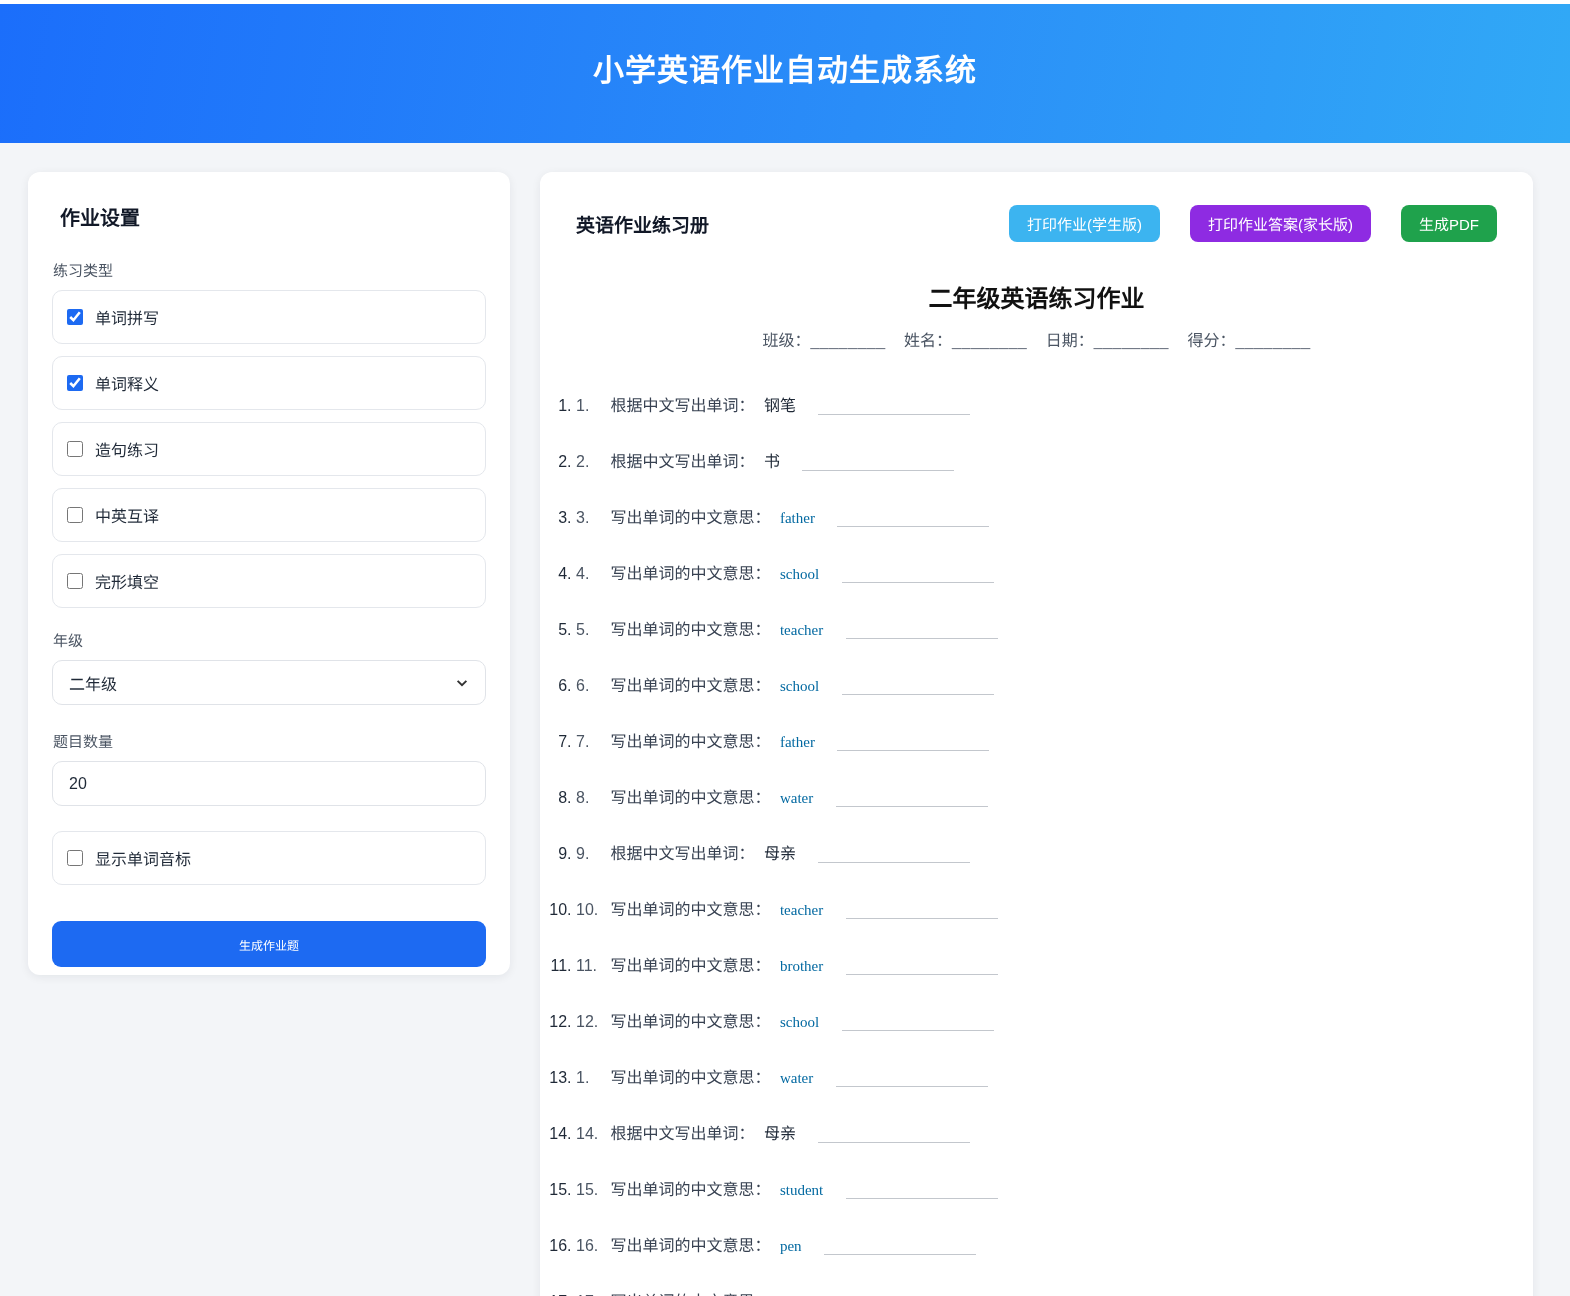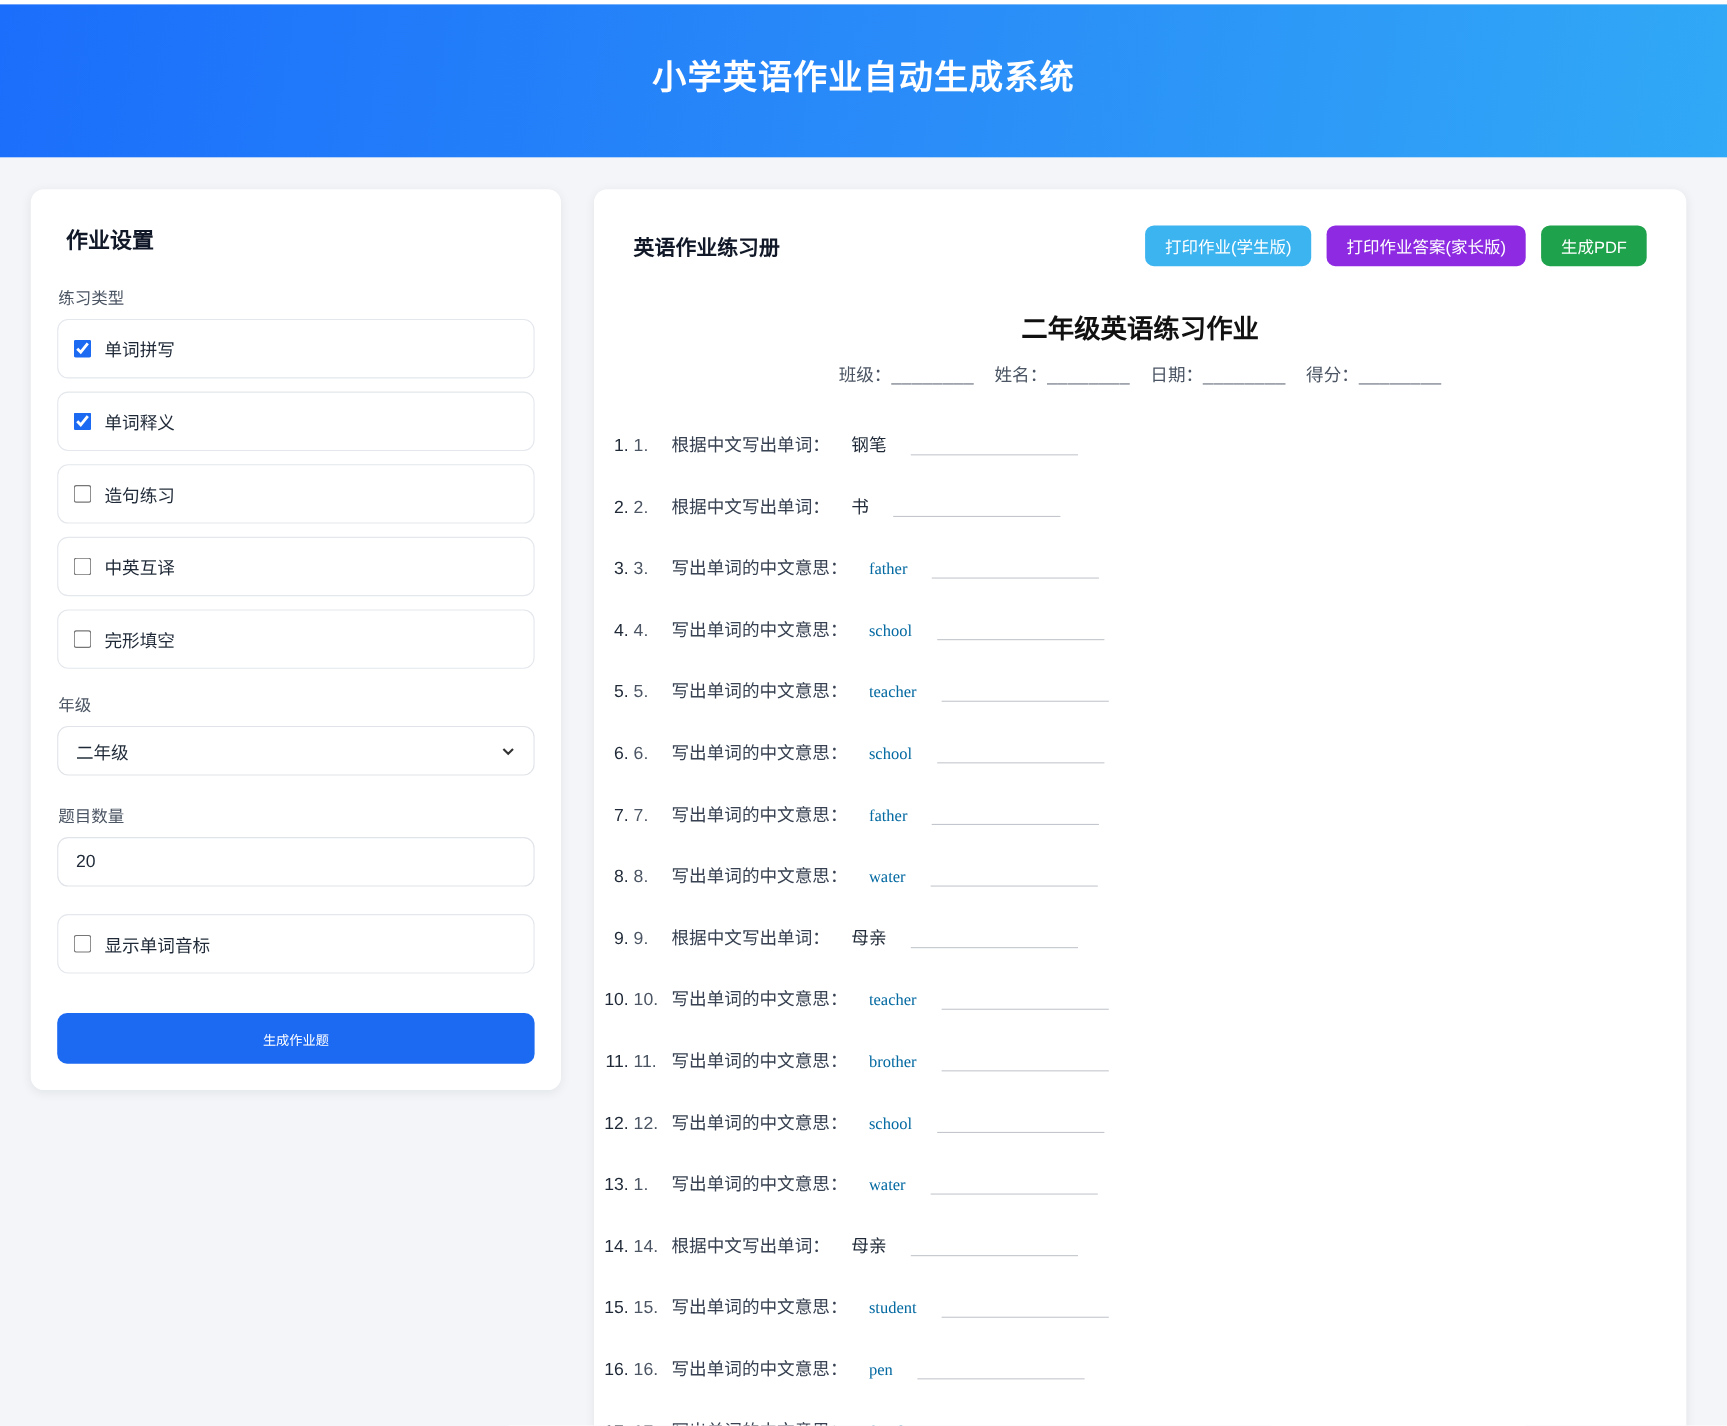--- a/index.html
+++ b/index.html
@@ -20,21 +20,21 @@
   }
   .app-header h1 { font-size: 31px; font-weight: bold; letter-spacing: 1px; margin-bottom: 12px; }
   .app-header p  { font-size: 16px; opacity: 0.95; }
   
   .main { display: flex; align-items: flex-start; gap: 30px; padding: 29px 37px 0 28px; }
   .card {
     background: #ffffff; border-radius: 12px;
     box-shadow: 0 2px 10px rgba(16,24,40,0.07);
   }
   
-  .settings { width: 482px; flex: none; padding: 28px 24px 24px; }
+  .settings { width: 482px; flex: none; padding: 28px 24px 8px; }
   .settings h2 { font-size: 20px; font-weight: bold; color: #111827; margin: 2px 0 28px 8px; }
   .field-label { display: block; font-size: 15px; color: #4b5563; margin: 0 0 10px 1px; }
   .option-row {
     display: flex; align-items: center; gap: 12px;
     border: 1px solid #e4e7ec; border-radius: 10px;
     height: 54px; padding: 0 14px; margin-bottom: 12px;
     font-size: 16px; color: #1f2937; cursor: pointer; background: #fff;
   }
   .option-row input[type="checkbox"] { width: 16px; height: 16px; accent-color: #1d6af2; cursor: pointer; }
   .mt-lg { margin-top: 21px; }
@@ -48,38 +48,38 @@
   .text-input { font-family: inherit; }
   input.text-input { outline: none; }
   .gen-btn {
     margin-top: 24px; width: 100%; height: 46px; border: none; border-radius: 9px;
     background: #1d6af2; color: #ffffff; font-size: 12px; font-family: inherit; cursor: pointer;
   }
   
   .workbook { flex: 1; padding: 33px 36px; min-height: 1210px; }
   .wb-header { display: flex; justify-content: space-between; align-items: center; }
   .wb-title { font-size: 19px; font-weight: bold; color: #111827; }
-  .wb-buttons { display: flex; gap: 14px; }
+  .wb-buttons { display: flex; gap: 30px; }
   .btn {
     height: 37px; padding: 0 18px; border: none; border-radius: 8px;
     color: #ffffff; font-size: 15px; font-family: inherit; cursor: pointer;
     display: inline-flex; align-items: center;
   }
   .btn-student { background: #3cb4f0; }
   .btn-answers { background: #8e2be2; }
   .btn-pdf     { background: #1fa24c; }
   .sheet-title { text-align: center; font-size: 24px; font-weight: bold; color: #111111; margin-top: 37px; }
   .sheet-meta  { text-align: center; margin-top: 13px; font-size: 16px; color: #4b5563; }
   .sheet-meta .meta-item { margin: 0 7px; }
   .sheet-meta .meta-blank { color: #6b7280; letter-spacing: 0.5px; }
   .questions { margin-top: 43px; font-size: 16px; }
   .q-row { margin-bottom: 32px; line-height: 24px; white-space: nowrap; }
   .q-num { display: inline-block; width: 30px; color: #4b5563; }
   .q-prompt { color: #374151; }
-  .q-word { margin-left: 15px; color: #1f2937; }
+  .q-word { margin-left: 5px; color: #1f2937; }
   .q-word.en { font-family: "Liberation Serif", "DejaVu Serif", serif; font-size: 15px; color: #0369a1; }
   .q-blank {
     display: inline-block; width: 152px; height: 18px; margin-left: 18px;
     border-bottom: 1px solid #c3c7cd; vertical-align: -4px;
   }
   .chev { width: 14px; height: 14px; stroke: #333; stroke-width: 2.2; fill: none; }
 </style>
 </head>
 <body>
 

